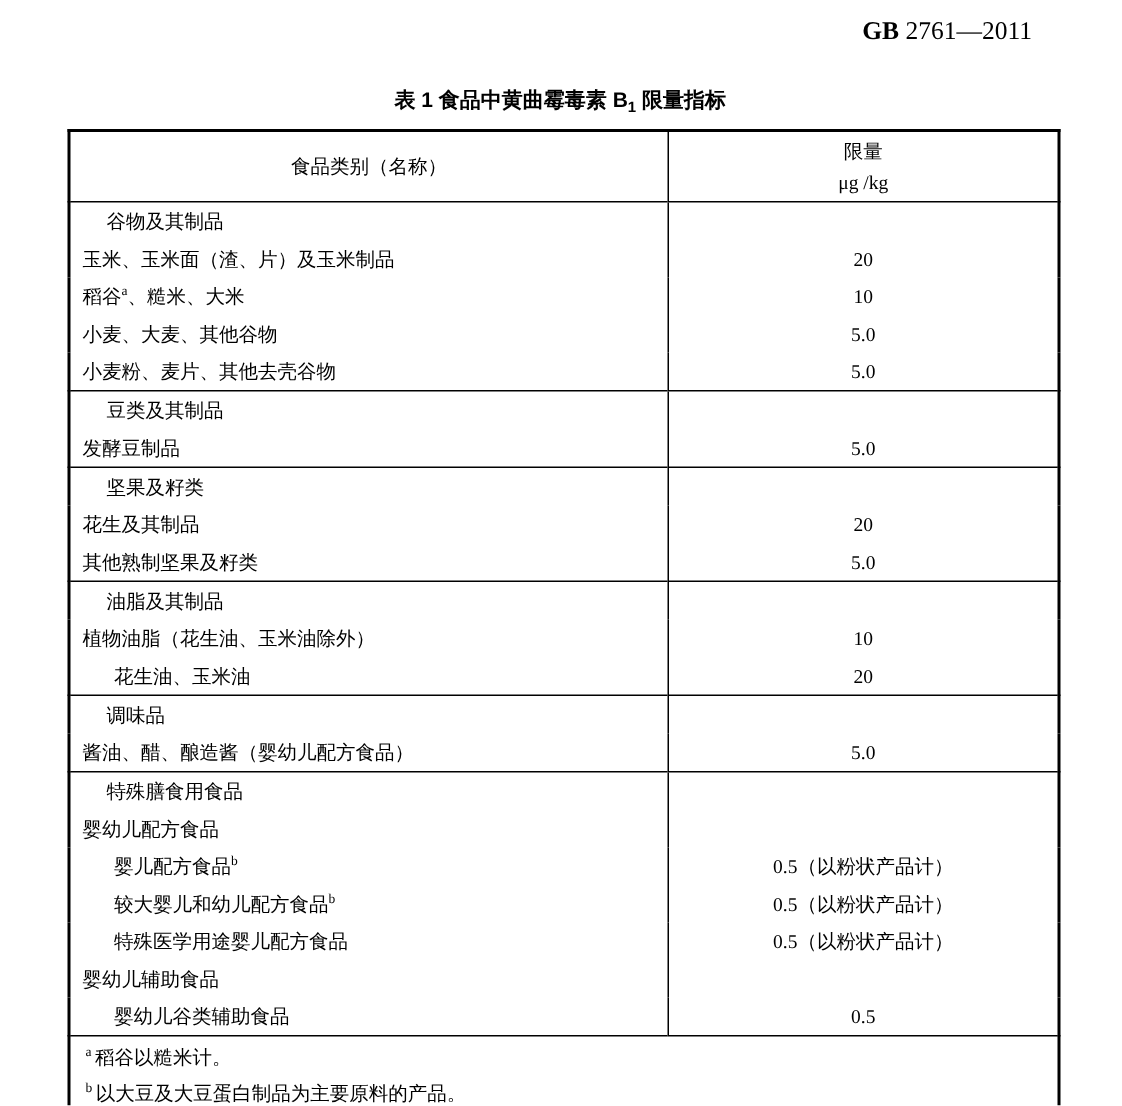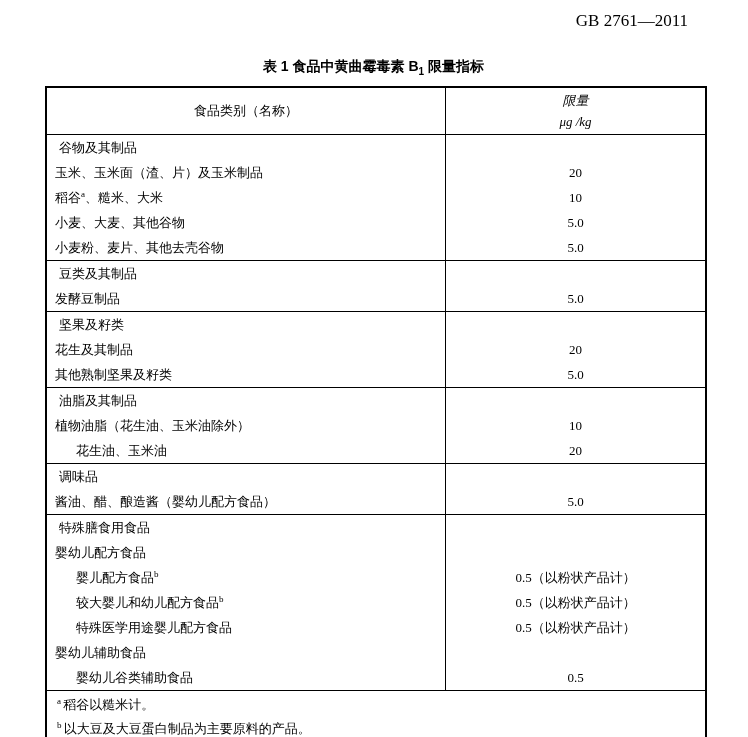--- a/index.html
+++ b/index.html
@@ -16,21 +16,21 @@
     background: #ffffff;
     overflow: hidden;
   }
   .doc-code {
     position: absolute;
     top: 11px;
     right: 60px;
     font-size: 17px;
     font-family: "Liberation Serif", "DejaVu Serif", serif;
   }
-  .doc-code .code-bold { font-weight: normal; }
+  .doc-code .code-bold { font-weight: bold; }
   .table-title {
     position: absolute;
     top: 58px;
     left: 45px;
     width: 657px;
     text-align: center;
     font-weight: bold;
     font-size: 14px;
     font-family: "Liberation Sans", "DejaVu Sans", sans-serif;
   }
@@ -51,29 +51,28 @@
   .std-table th, .std-table td {
     padding: 0;
     font-weight: normal;
     vertical-align: middle;
   }
   th.col-category { width: 398px; text-align: center; }
   th.col-limit {
     width: 259px;
     text-align: center;
     border-left: 1px solid #000;
-    font-style: italic;
   }
   thead tr { border-bottom: 1px solid #000; }
   thead th { height: 46px; }
   th.col-limit .limit-line { line-height: 21px; }
   tbody td { height: 25px; line-height: 25px; }
   td.cell-label { text-align: left; white-space: nowrap; overflow: hidden; }
   td.cell-value { text-align: center; border-left: 1px solid #000; }
-  td.cell-label.indent-0 { padding-left: 12px; }
+  td.cell-label.indent-0 { padding-left: 24px; }
   td.cell-label.indent-1 { padding-left: 8px; }
   td.cell-label.indent-2 { padding-left: 29px; }
   tr.sec-start td { border-top: 1px solid #000; margin-left: 25px; }
   sup.fn-marker {
     font-size: 9px;
     line-height: 0;
   }
   tr.footnote-row td {
     border-top: 1px solid #000;
     padding: 2px 0 4px 10px;

